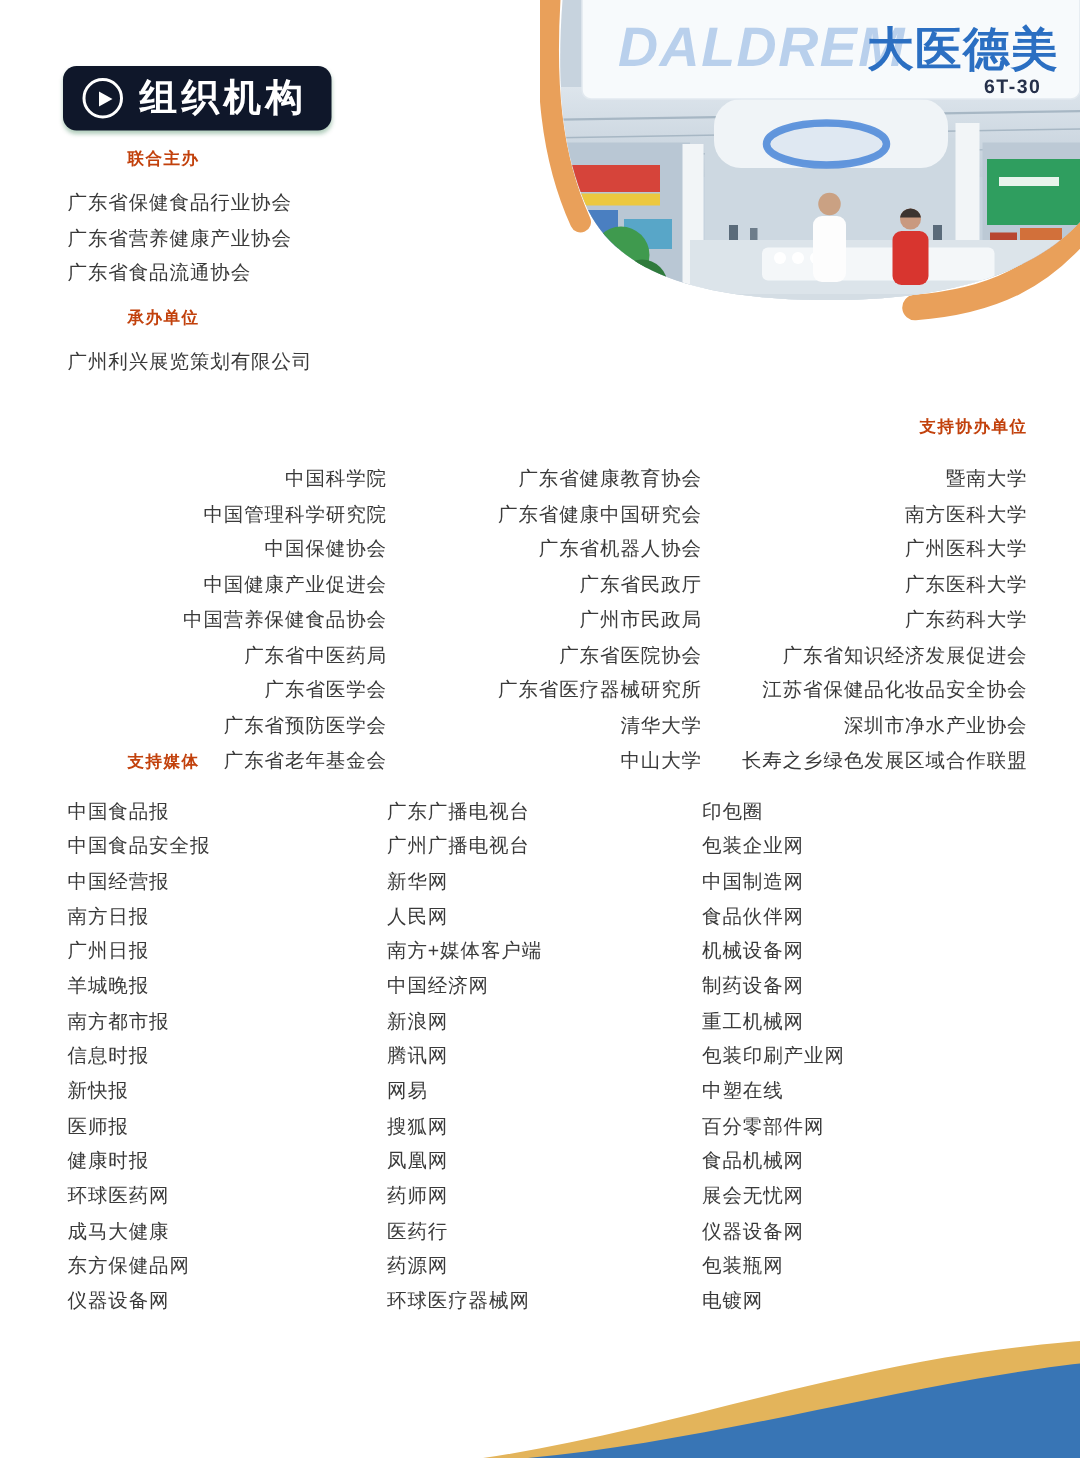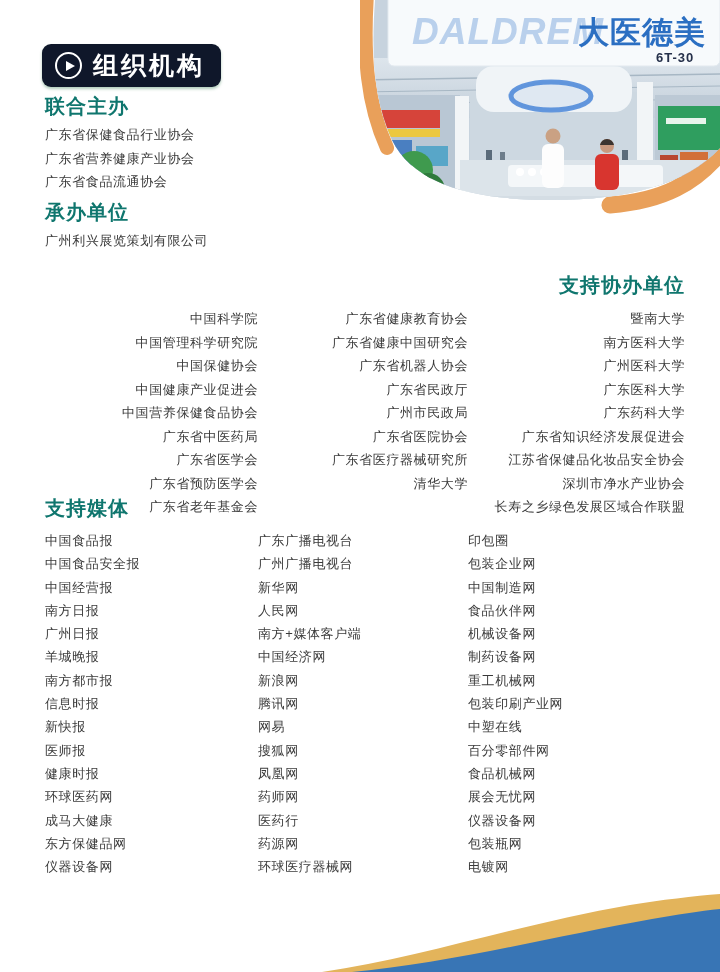--- a/index.html
+++ b/index.html
@@ -19,21 +19,21 @@
     width:27px;height:27px;border:2.5px solid #ffffff;border-radius:50%;
     display:flex;align-items:center;justify-content:center;box-sizing:border-box;
   }
   .badge .tri{
     width:0;height:0;border-left:9px solid #ffffff;margin-left:3px;
     border-top:5.5px solid transparent;border-bottom:5.5px solid transparent;
   }
   .badge .label{font-size:25px;font-weight:bold;color:#ffffff;letter-spacing:3px;line-height:1;}
   
   .sec{position:absolute;left:45px;width:640px;}
-  .sec-title{font-size:20px;font-weight:bold;color:#0f766e;letter-spacing:1px;line-height:16px;margin-bottom:9px;}
+  .sec-title{font-size:11px;font-weight:bold;color:#c2410c;letter-spacing:1px;line-height:16px;margin-bottom:9px;margin-left:40px;}
   .itemline{font-size:13px;line-height:23.5px;letter-spacing:.6px;color:#3a3a3a;white-space:nowrap;}
   .cols{display:grid;grid-template-columns:213px 210px 217px;align-items:start;}
   #sec-joint{top:98px;}
   #sec-organizer{top:204px;}
   #sec-supporters{top:277px;text-align:right;}
   #sec-supporters .sec-title{margin-bottom:14px;}
   #sec-media{top:500px;}
   #sec-media .sec-title{margin-bottom:13px;}
   #sec-media .itemline{line-height:23.3px;}
   
@@ -162,20 +162,21 @@
       <div>
 
       <div class="itemline">广东省健康教育协会</div>
           <div class="itemline">广东省健康中国研究会</div>
           <div class="itemline">广东省机器人协会</div>
           <div class="itemline">广东省民政厅</div>
           <div class="itemline">广州市民政局</div>
           <div class="itemline">广东省医院协会</div>
           <div class="itemline">广东省医疗器械研究所</div>
           <div class="itemline">清华大学</div>
+          <div class="itemline">中山大学</div>
         </div>
       <div>
 
       <div class="itemline">暨南大学</div>
           <div class="itemline">南方医科大学</div>
           <div class="itemline">广州医科大学</div>
           <div class="itemline">广东医科大学</div>
           <div class="itemline">广东药科大学</div>
           <div class="itemline">广东省知识经济发展促进会</div>
           <div class="itemline">江苏省保健品化妆品安全协会</div>

